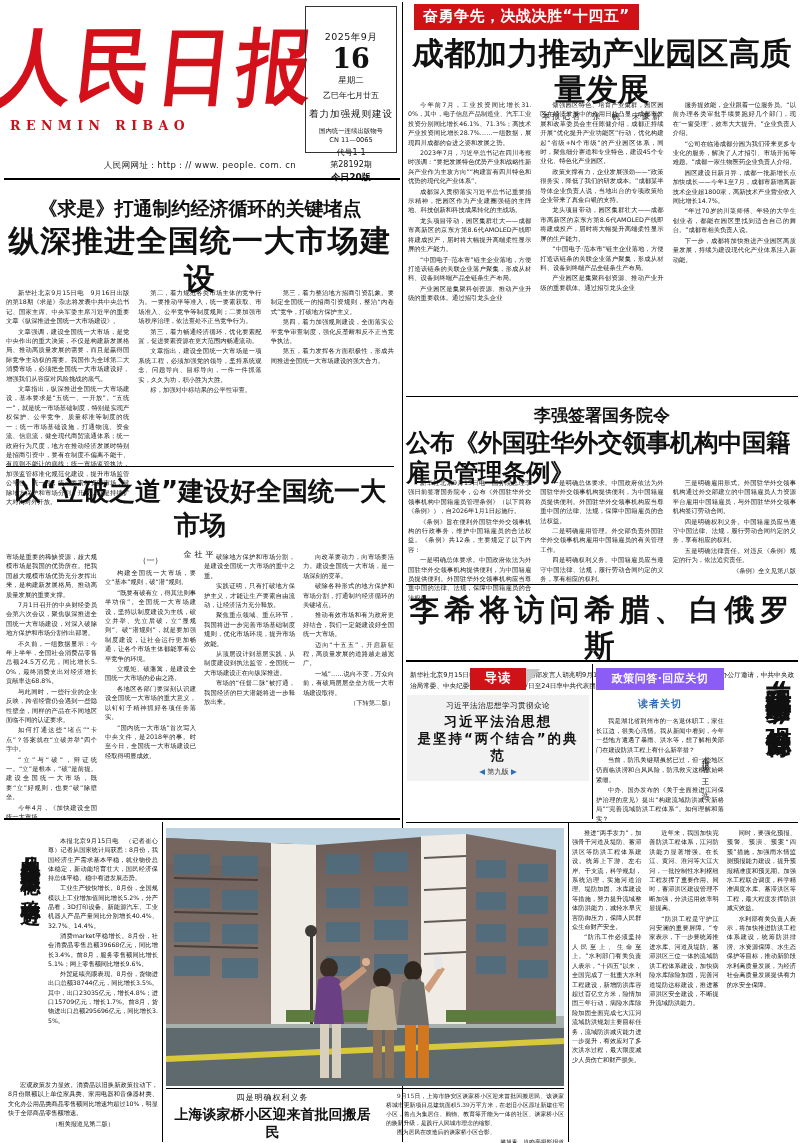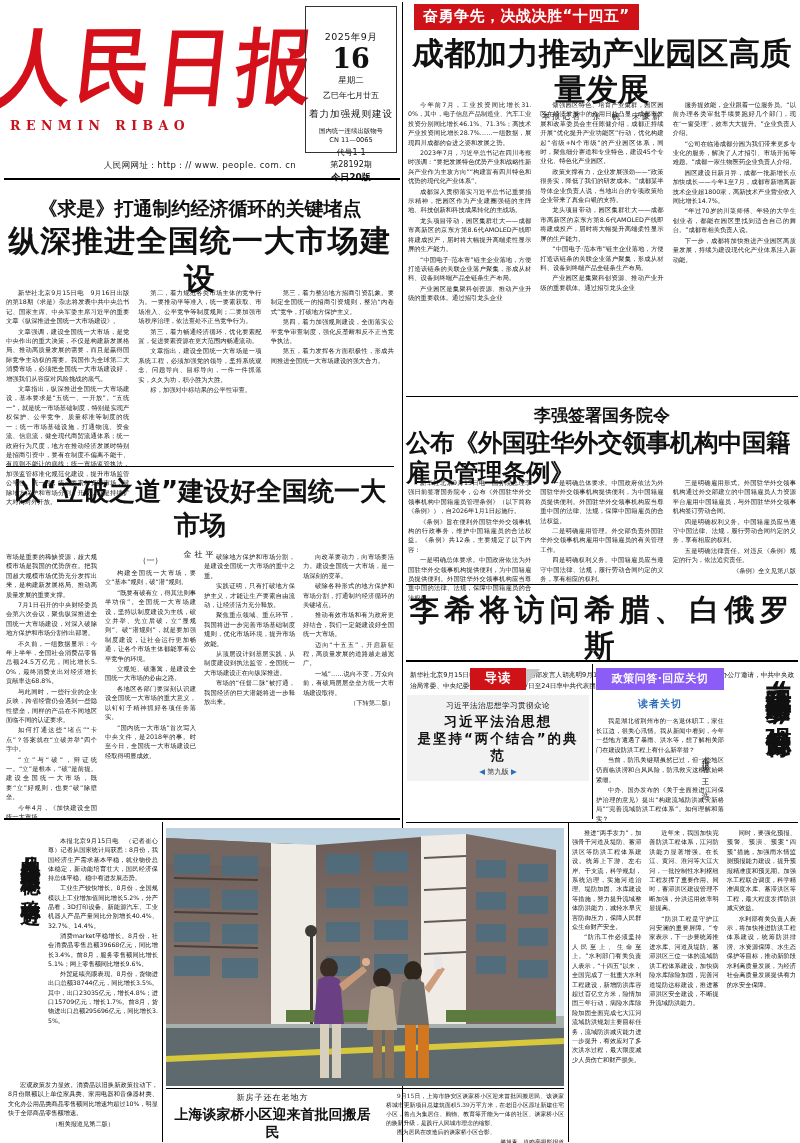--- a/index.html
+++ b/index.html
@@ -525,21 +525,21 @@
         <rect x="252" y="197" width="11" height="53" fill="#d2761f"></rect>
         <path d="M258 160 l16 -22 l5 3 l-16 24 z" fill="#cf9d7c"></path>
         <rect x="268" y="128" width="8" height="13" rx="2" fill="#e8e8ea"></rect>
       </g>
     </svg>
   </div>
 
   <div class="hr" style="left:166px;top:1088px;width:398px;height:1px;"></div>
 
   <div class="cap-title">
-    <div class="cap-k">新房子还在老地方</div>
+    <div class="cap-k">四是明确权利义务</div>
     <div class="cap-m">上海谈家桥小区迎来首批回搬居民</div>
   </div>
 
   <div class="cap-body">
     <p>9月15日，上海市静安区谈家桥小区迎来首批回搬居民。该谈家桥城市更新项目总建筑面积5.39万平方米，在老旧小区原址新建住宅小区，着点为集居住、购物、教育等开能为一体的社区。谈家桥小区的焕新升级，是践行人民城市理念的缩影。</p>
     <p>图为居民在改造后的谈家桥小区合影。</p>
     <div class="cap-credit">滕旭青　肖鸣亮摄影报道</div>
   </div>
 
 </div>

